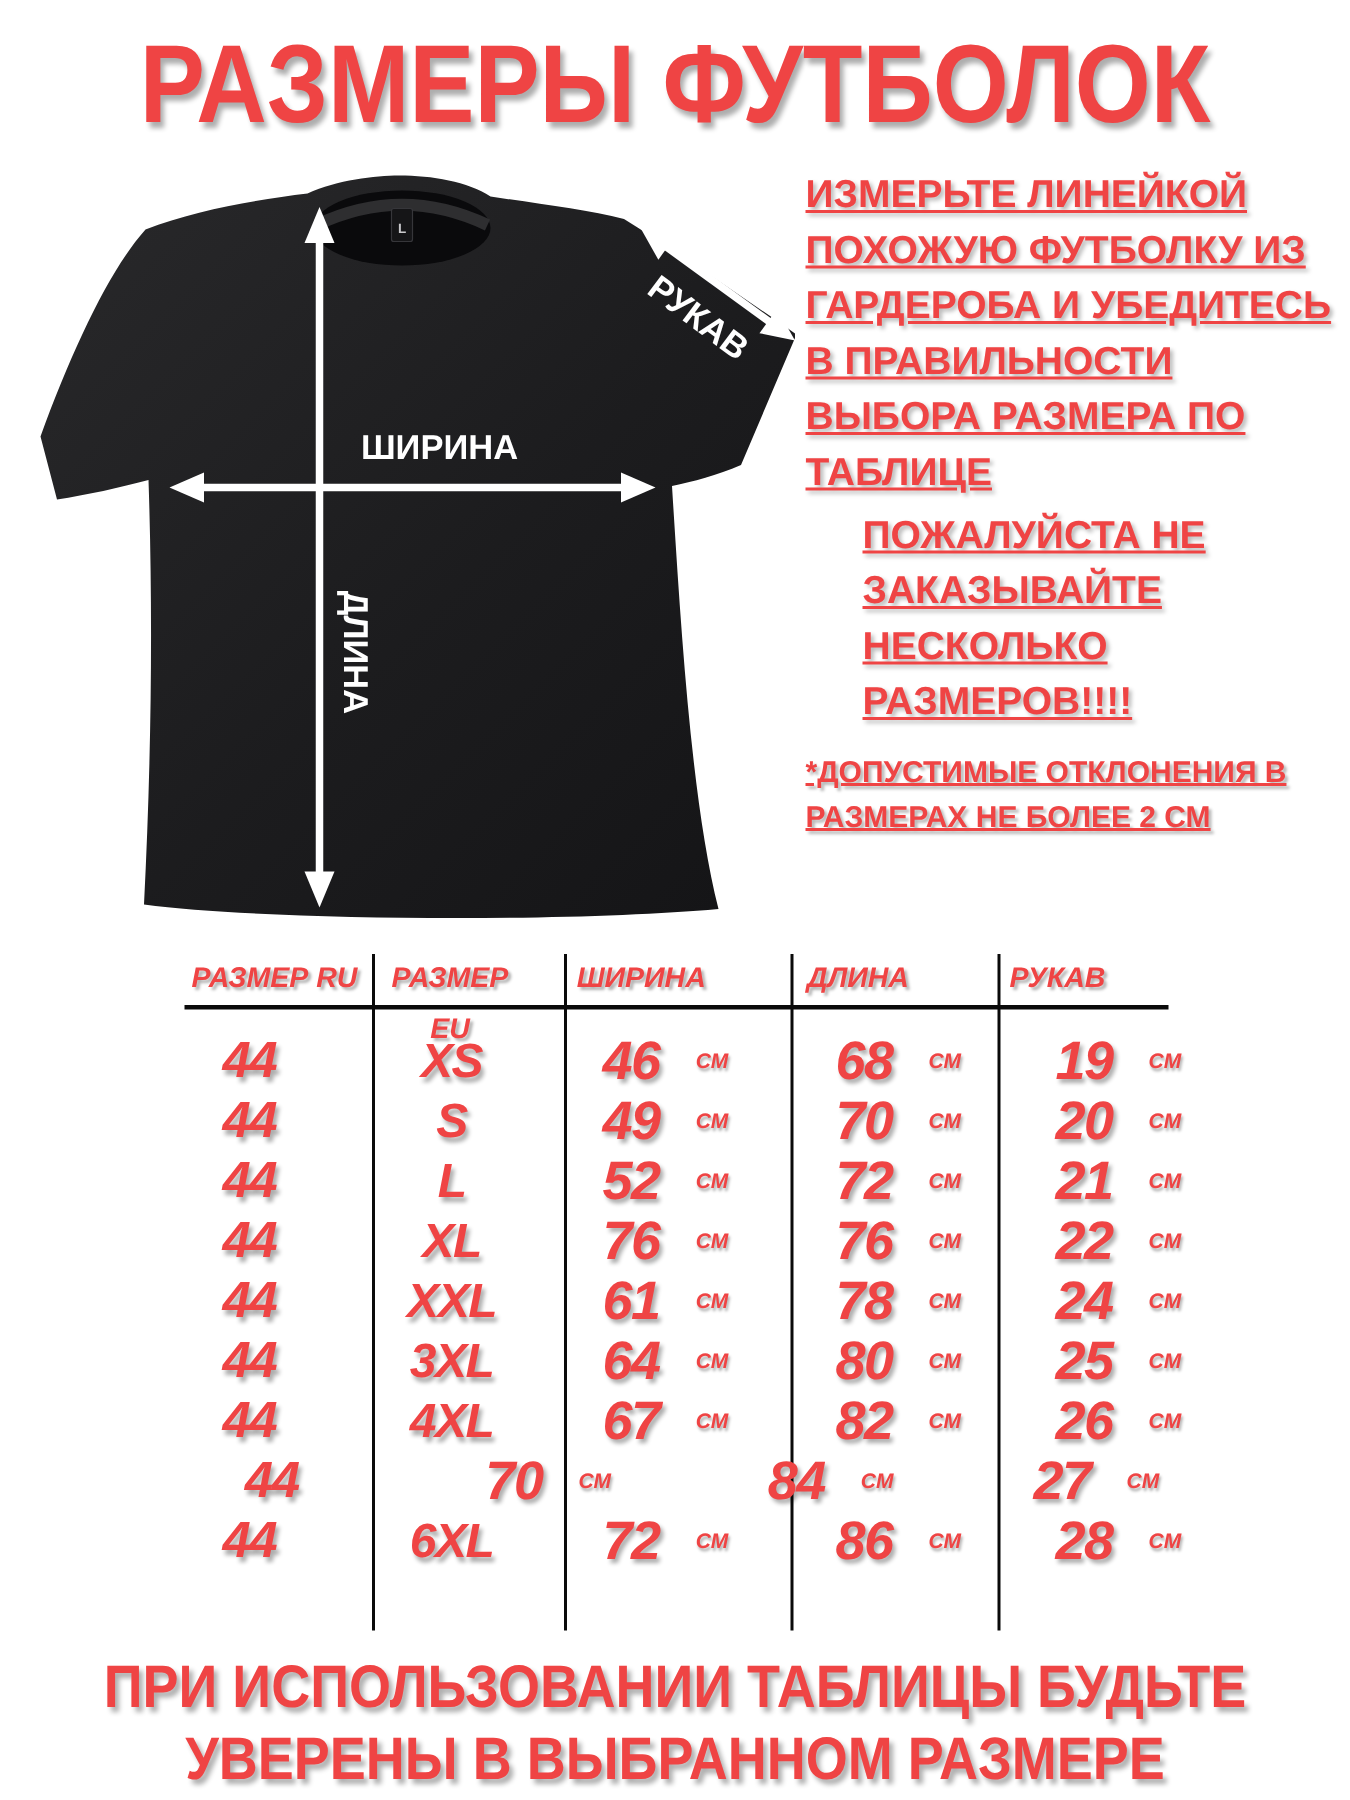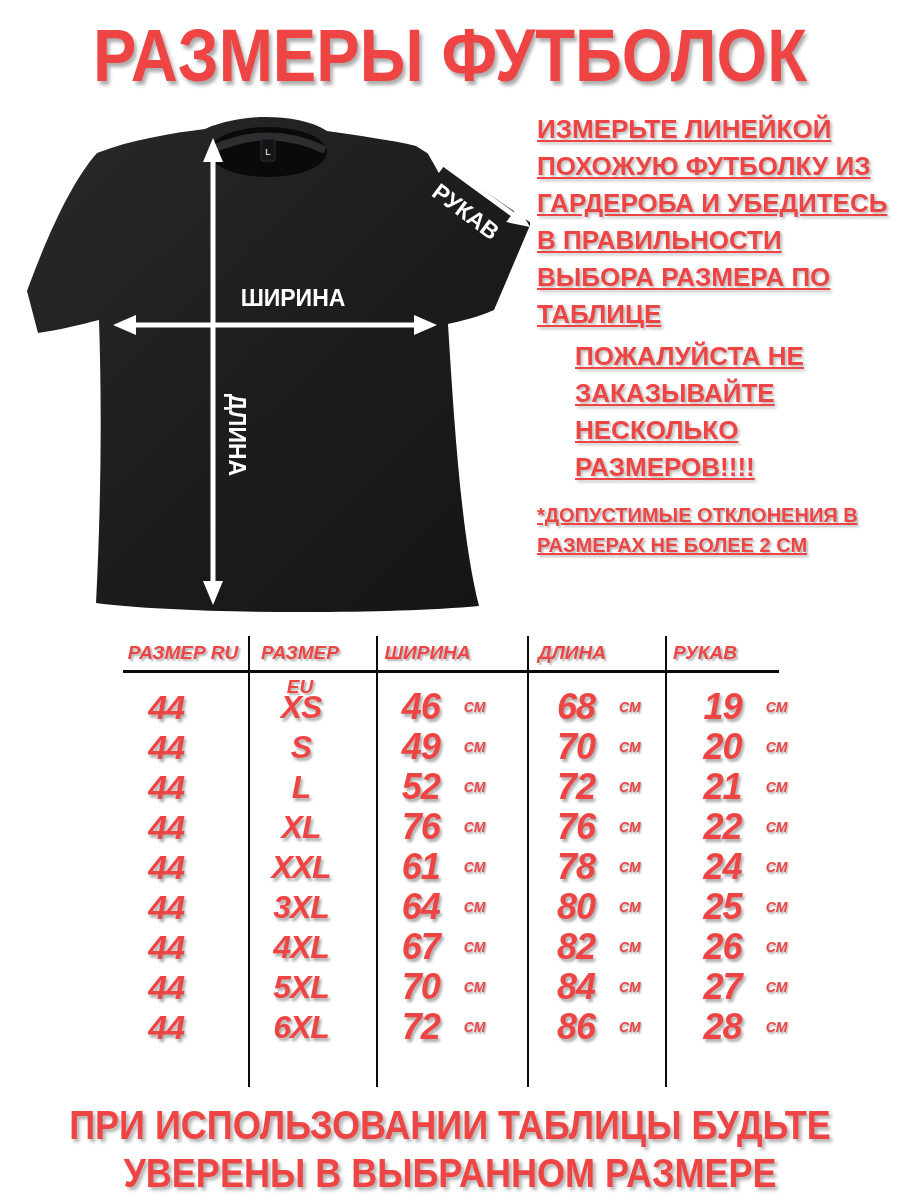--- a/index.html
+++ b/index.html
@@ -188,21 +188,20 @@
     <div class="trow">
       <div class="tcell c1"><span class="ru">44</span></div>
       <div class="tcell c2"><span class="eu">4XL</span></div>
       <div class="tcell c3"><span class="num">67</span><span class="unit">СМ</span></div>
       <div class="tcell c4"><span class="num">82</span><span class="unit">СМ</span></div>
       <div class="tcell c5"><span class="num">26</span><span class="unit">СМ</span></div>
     </div>
 
     <div class="trow">
       <div class="tcell c1"><span class="ru">44</span></div>
-      <div class="tcell c2"><span class="eu">5XL</span></div>
       <div class="tcell c3"><span class="num">70</span><span class="unit">СМ</span></div>
       <div class="tcell c4"><span class="num">84</span><span class="unit">СМ</span></div>
       <div class="tcell c5"><span class="num">27</span><span class="unit">СМ</span></div>
     </div>
 
     <div class="trow">
       <div class="tcell c1"><span class="ru">44</span></div>
       <div class="tcell c2"><span class="eu">6XL</span></div>
       <div class="tcell c3"><span class="num">72</span><span class="unit">СМ</span></div>
       <div class="tcell c4"><span class="num">86</span><span class="unit">СМ</span></div>

